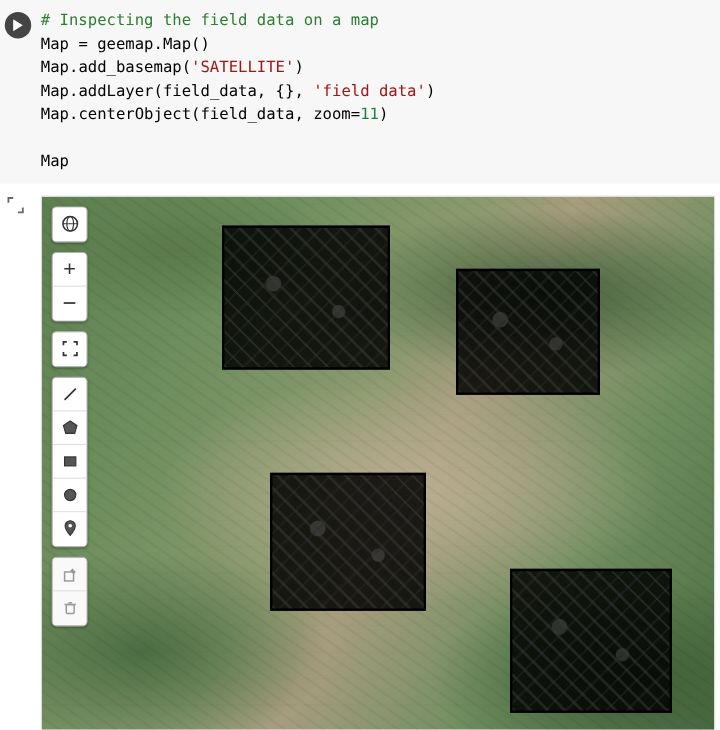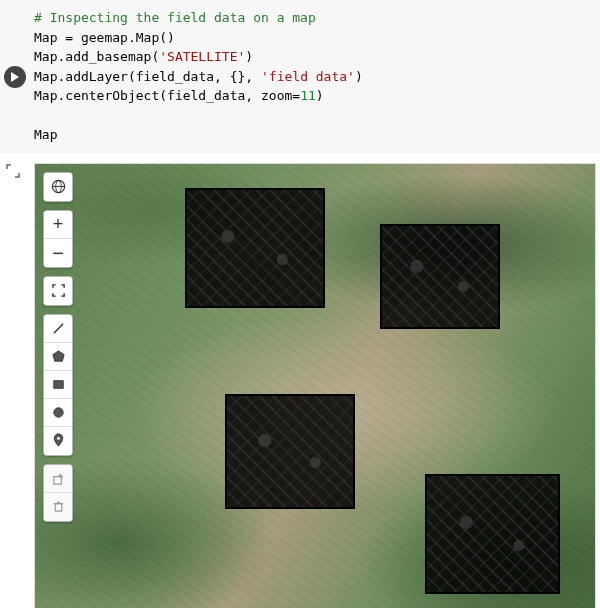--- a/index.html
+++ b/index.html
@@ -10,21 +10,21 @@
     height: 608px;
     overflow: hidden;
     font-size: 13px;
   }
   .notebook {
     display: flex;
     flex-direction: column;
   }
   .cell {
     display: flex;
-    align-items: center;
+    align-items: flex-start;
     gap: 8px;
     padding: 8px 4px 8px 0;
     background: #f7f7f7;
   }
   .run-btn {
     width: 22px;
     height: 22px;
     border-radius: 50%;
     background: #444;
     display: flex;

